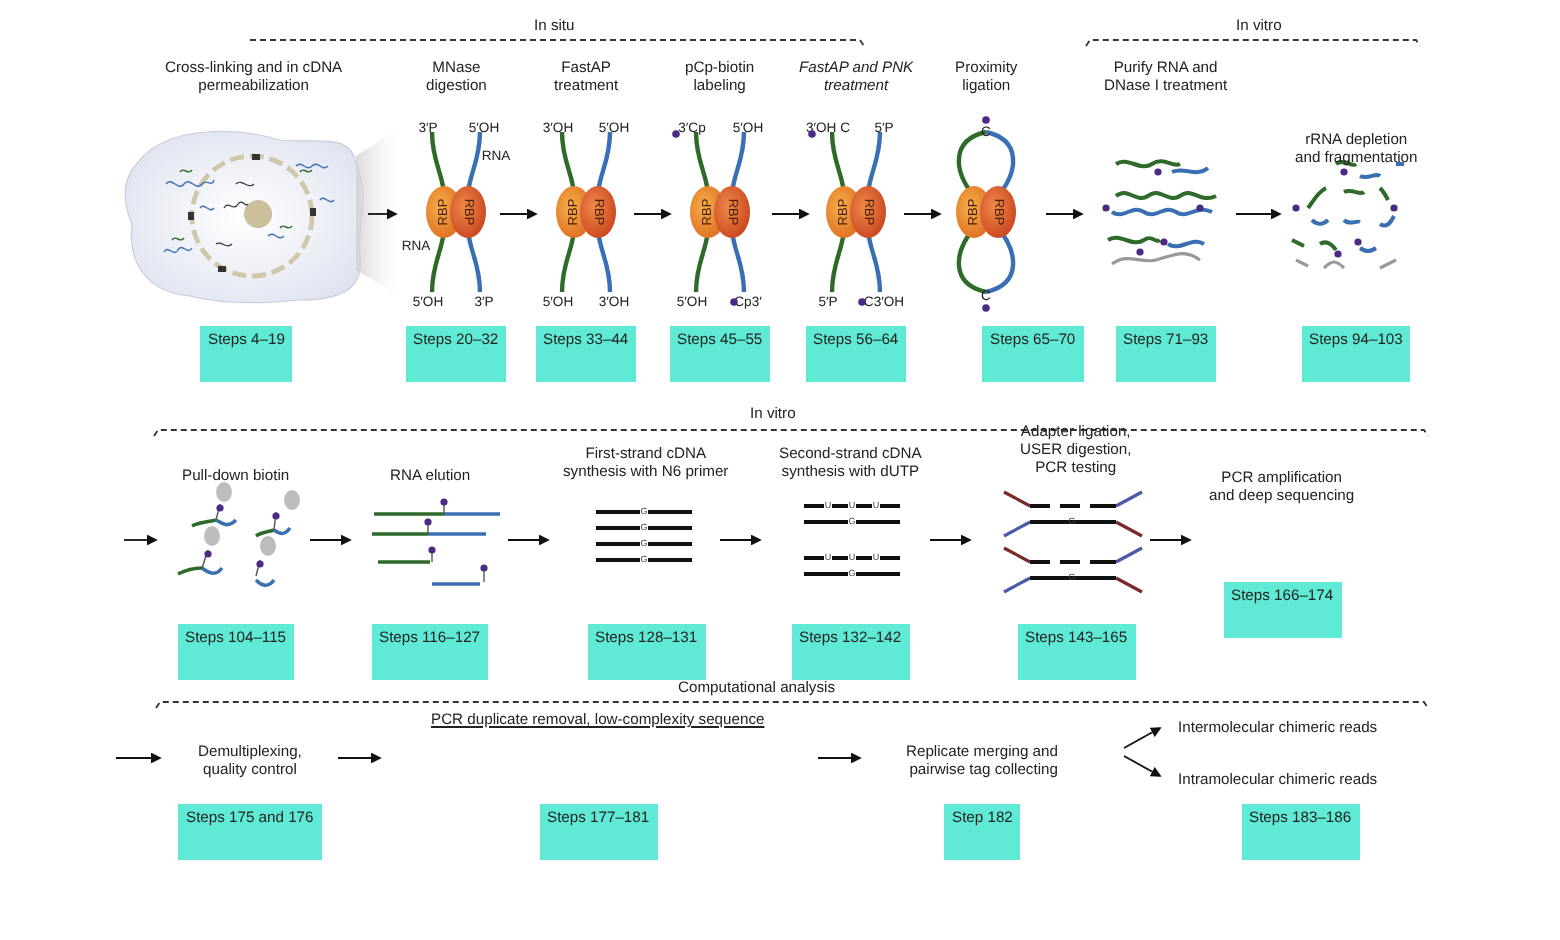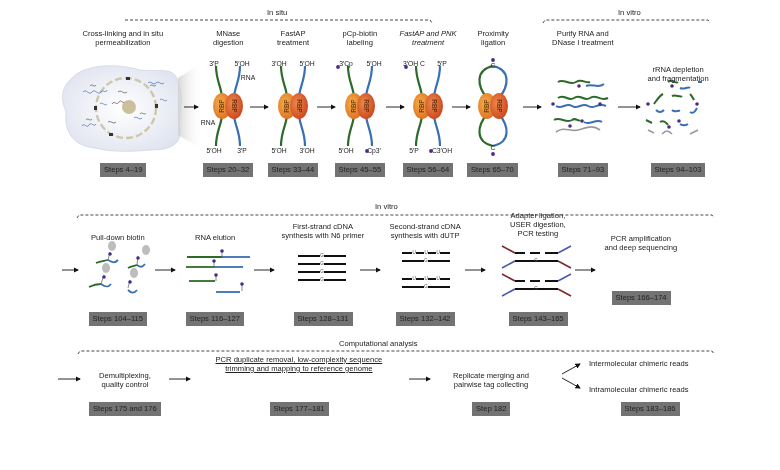--- a/index.html
+++ b/index.html
@@ -1,20 +1,20 @@
 <!DOCTYPE html>
 <html><head>
 <meta charset="utf-8">
 <style>
   html, body { margin:0; padding:0; background:#ffffff; }
   body { width:780px; height:470px; position:relative; overflow:hidden;
          font-family:"Liberation Sans", sans-serif; color:#222; }
   .lbl { position:absolute; font-size:7.6px; line-height:9px; text-align:center; color:#222; white-space:nowrap; }
   .sec { position:absolute; font-size:7.6px; color:#222; white-space:nowrap; }
-  .step { position:absolute; background:#737373; font-size:7.6px; line-height:14px; height:14px;
+  .step { position:absolute; background:#5eead4; font-size:7.6px; line-height:14px; height:28px;
           text-align:center; color:#222; white-space:nowrap; padding:0 4px; }
   svg.layer { position:absolute; left:0; top:0; }
 </style>
 </head>
 <body>
 
 <svg class="layer" width="780" height="470" viewBox="0 0 780 470">
   <defs>
     <marker id="ah" markerWidth="6" markerHeight="6" refX="5" refY="3" orient="auto">
       <path d="M0,0 L6,3 L0,6 z" fill="#111"></path>
@@ -355,21 +355,21 @@
     </g>
   </svg>
 
 <div class="sec" style="left:267px;top:8px;">In situ</div>
 <div class="sec" style="left:618px;top:8px;">In vitro</div>
 <div class="sec" style="left:375px;top:202px;">In vitro</div>
 <div class="sec" style="left:339px;top:339px;">Computational analysis</div>
 
 <div id="row1-labels">
     <div class="lbl" style="top: 29px; left: 82.5px;">
-      <div>Cross-linking and in situ</div>
+      <div>Cross-linking and in cDNA</div>
       <div>permeabilization</div>
     </div>
     <div class="step" style="top: 163px; left: 100px;">Steps 4–19</div>
     <div class="lbl" style="top: 29px; left: 213px;">
       <div>MNase</div>
       <div>digestion</div>
     </div>
     <div class="step" style="top: 163px; left: 202.5px;">Steps 20–32</div>
     <div class="lbl" style="top: 29px; left: 277px;">
       <div>FastAP</div>
@@ -383,21 +383,21 @@
     <div class="step" style="top: 163px; left: 334.5px;">Steps 45–55</div>
     <div class="lbl" style="top: 29px; left: 399.5px; font-style: italic;">
       <div>FastAP and PNK</div>
       <div>treatment</div>
     </div>
     <div class="step" style="top: 163px; left: 402.5px;">Steps 56–64</div>
     <div class="lbl" style="top: 29px; left: 477.5px;">
       <div>Proximity</div>
       <div>ligation</div>
     </div>
-    <div class="step" style="top: 163px; left: 467px;">Steps 65–70</div>
+    <div class="step" style="top: 163px; left: 491px;">Steps 65–70</div>
     <div class="lbl" style="top: 29px; left: 552px;">
       <div>Purify RNA and</div>
       <div>DNase I treatment</div>
     </div>
     <div class="step" style="top: 163px; left: 557.5px;">Steps 71–93</div>
     <div class="lbl" style="top: 29px; left: 647.5px; margin-top: 36px;">
       <div>rRNA depletion</div>
       <div>and fragmentation</div>
     </div>
     <div class="step" style="top: 163px; left: 650.5px;">Steps 94–103</div>
@@ -436,24 +436,23 @@
   </div>
 
 <div id="row3-labels">
     <div class="lbl" style="top: 371px; left: 99px;">
       <div>Demultiplexing,</div>
       <div>quality control</div>
     </div>
     <div class="step" style="top: 402px; left: 89px;">Steps 175 and 176</div>
     <div class="lbl" style="top: 355px; left: 215.5px; text-decoration: underline;">
       <div>PCR duplicate removal, low-complexity sequence</div>
-      <div>trimming and mapping to reference genome</div>
     </div>
     <div class="step" style="top: 402px; left: 269.5px;">Steps 177–181</div>
-    <div class="lbl" style="top: 371px; left: 453px;">
+    <div class="lbl" style="top: 371px; left: 453px; text-align: right;">
       <div>Replicate merging and</div>
       <div>pairwise tag collecting</div>
     </div>
     <div class="step" style="top: 402px; left: 472px;">Step 182</div>
     <div class="lbl" style="left: 589px; top: 359px; text-align: right;">Intermolecular chimeric reads</div>
     <div class="lbl" style="left: 589px; top: 385px; text-align: right;">Intramolecular chimeric reads</div>
     <div class="step" style="top: 402px; left: 620.5px;">Steps 183–186</div>
   </div>
 <div id="panel-texts"></div>
 

